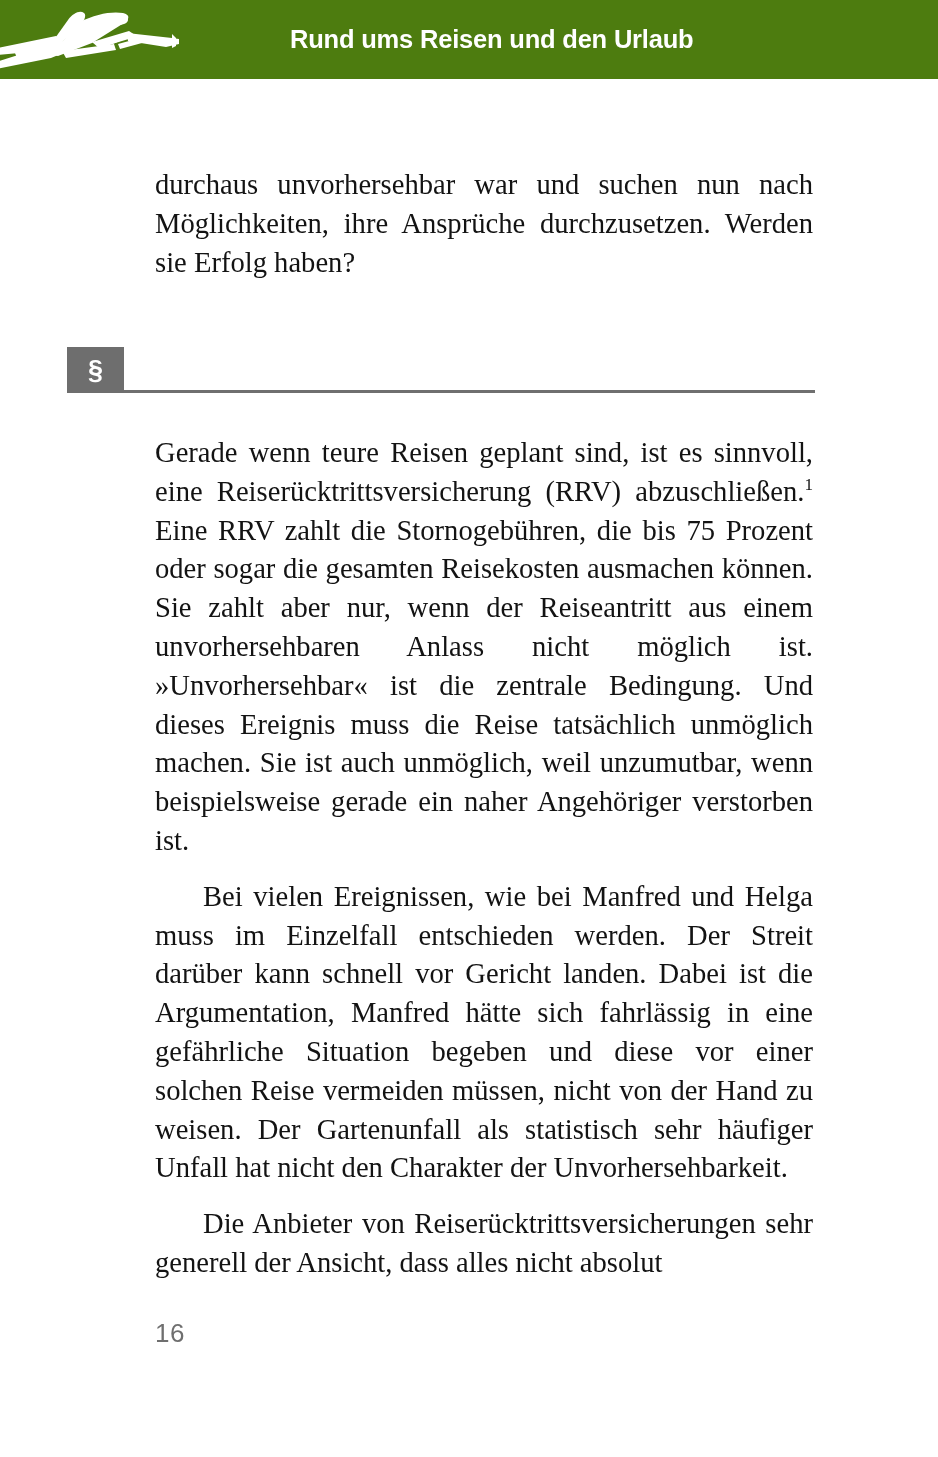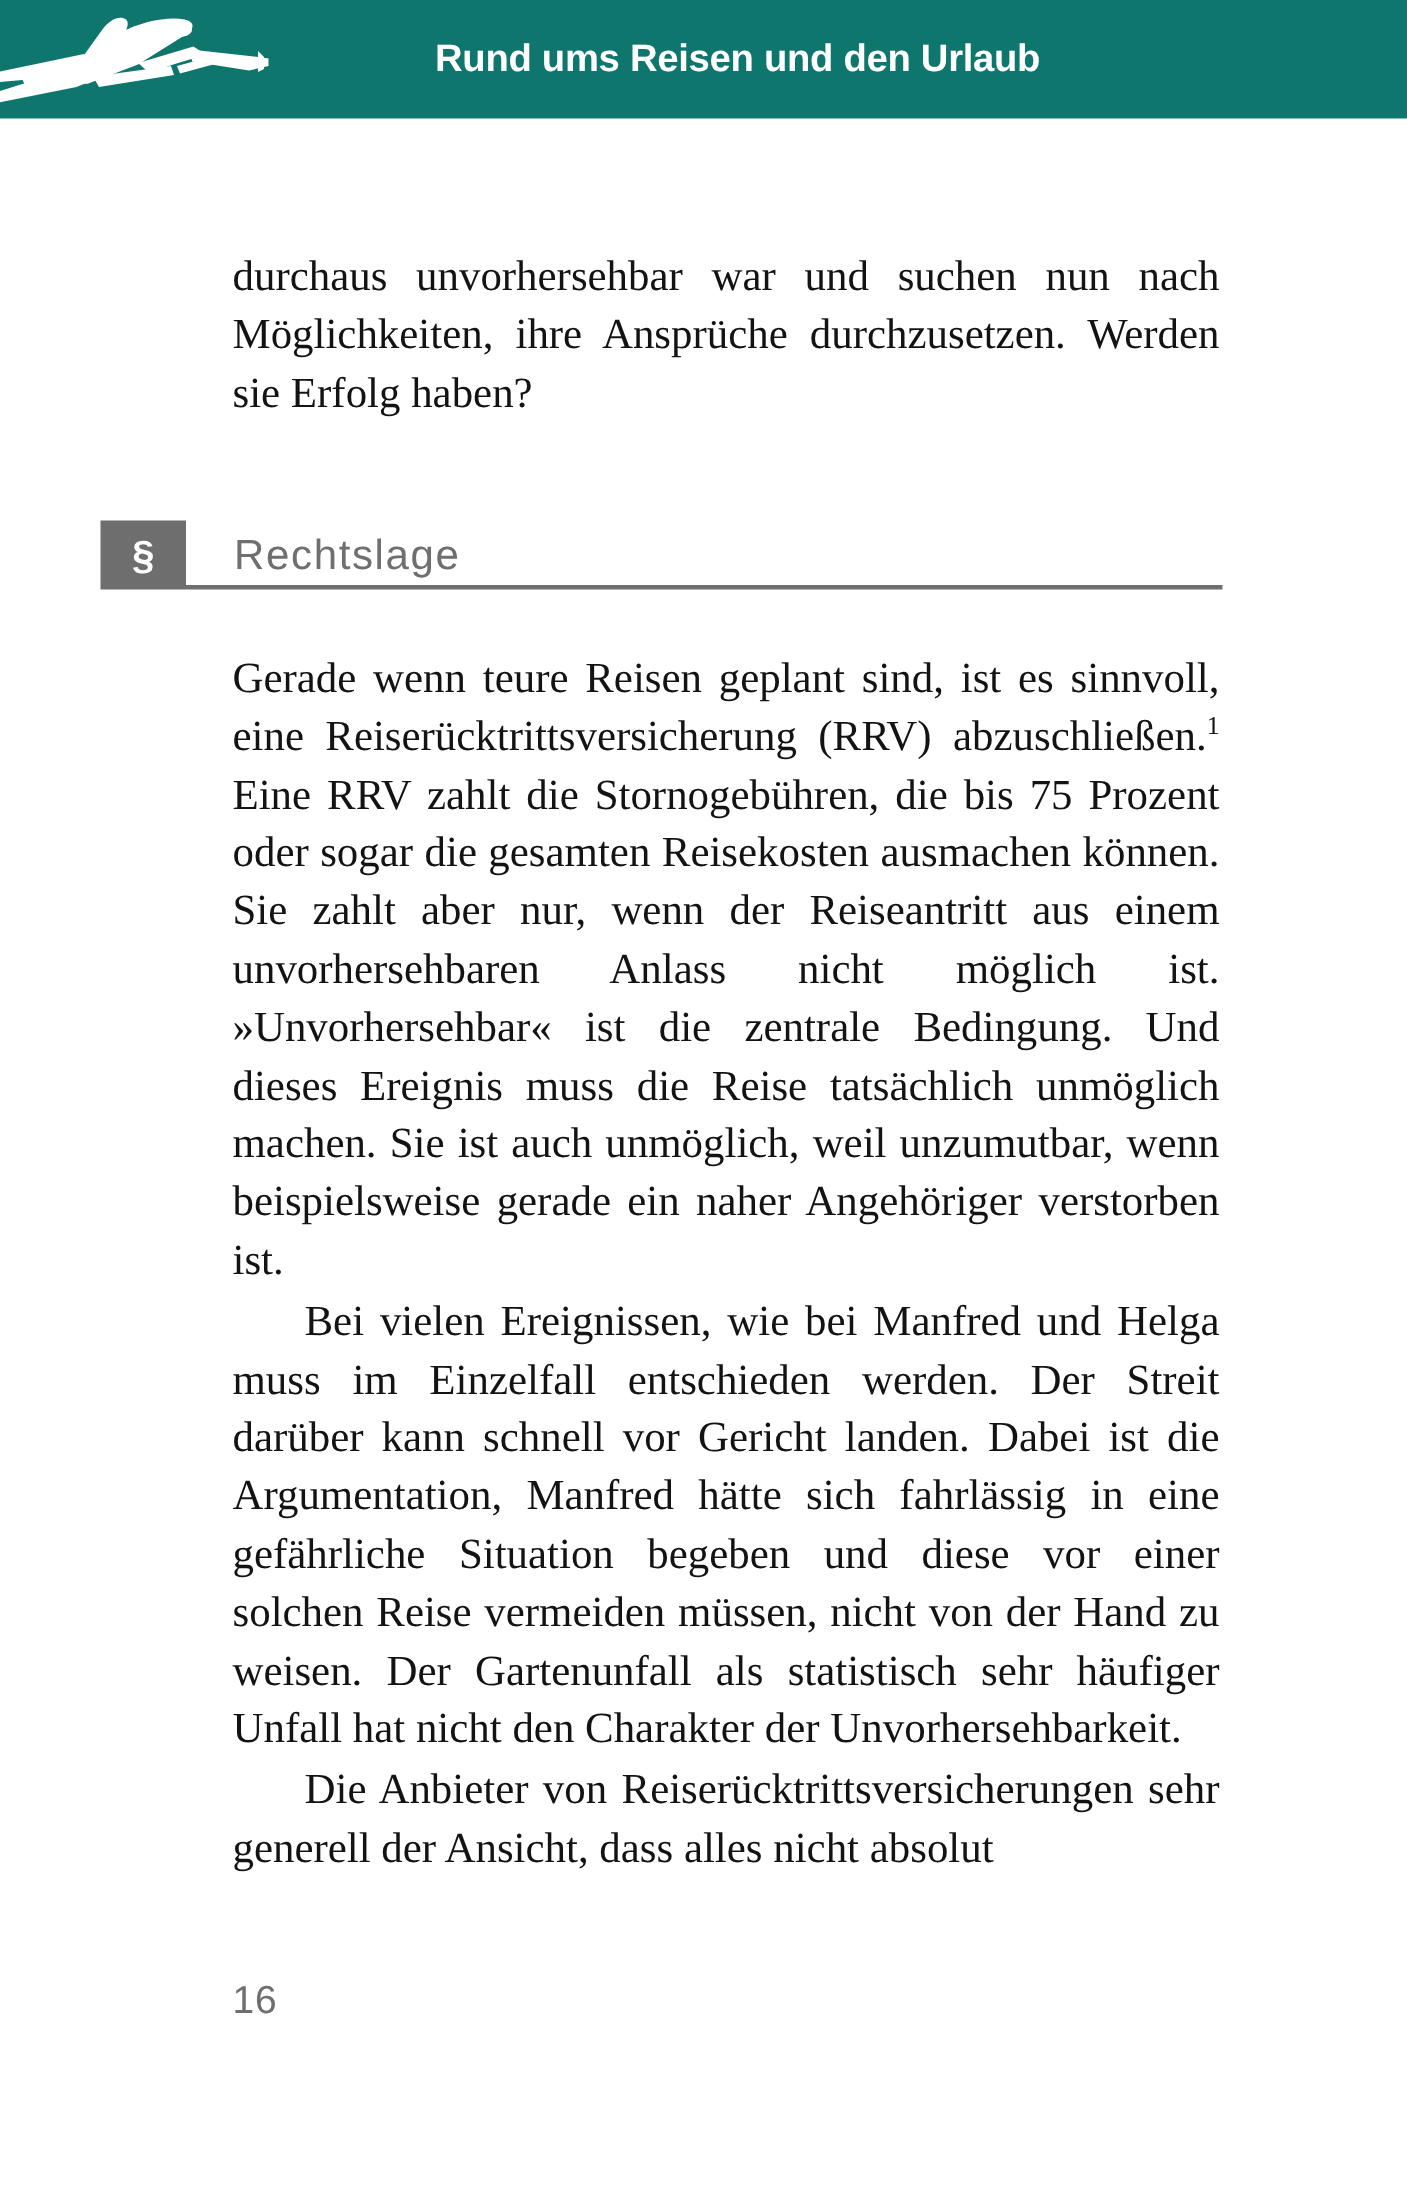--- a/index.html
+++ b/index.html
@@ -17,21 +17,21 @@
     color: #141414;
   }
 
   
   .page-header {
     position: absolute;
     top: 0;
     left: 0;
     width: 938px;
     height: 79px;
-    background: #0f766e;
+    background: #4d7c0f;
     overflow: hidden;
   }
   .plane-icon {
     position: absolute;
     left: -4px;
     top: 4px;
     width: 186px;
     height: 70px;
     display: block;
   }
@@ -59,21 +59,21 @@
     color: #131313;
   }
   .para.lead {
     text-align: justify;
     margin-top: 40px;
   }
   .para.indent {
     text-indent: 48px;
   }
   .para + .para {
-    margin-top: 2px;
+    margin-top: 17px;
   }
   
   .para::after {
     content: "";
     display: inline-block;
     width: 100%;
   }
   .para.no-stretch::after { content: none; }
 
   .fn-ref {
@@ -186,21 +186,20 @@
   </svg>
   <div class="header-title">Rund ums Reisen und den Urlaub</div>
 </div>
 
 <div class="block-opening">
   <p class="para lead no-stretch">durchaus unvorhersehbar war und suchen nun nach Möglichkeiten, ihre Ansprüche durchzusetzen. Werden sie Erfolg haben?</p>
 </div>
 
 <div class="section-heading">
   <div class="section-mark">§</div>
-  <div class="section-title">Rechtslage</div>
   <div class="section-rule"></div>
 </div>
 
 <div class="block-main">
 
   <p class="para no-stretch"><span>Gerade wenn teure Reisen geplant sind, ist es sinnvoll, eine Reiserücktrittsversicherung (RRV) abzuschließen.</span><span class="fn-ref">1</span><span> Eine RRV zahlt die Stornogebühren, die bis 75 Prozent oder sogar die gesamten Reisekosten ausmachen können. Sie zahlt aber nur, wenn der Reiseantritt aus einem unvorhersehbaren Anlass nicht möglich ist. »Unvorhersehbar« ist die zentrale Bedingung. Und dieses Ereignis muss die Reise tatsächlich unmöglich machen. Sie ist auch unmöglich, weil unzumutbar, wenn beispielsweise gerade ein naher Angehöriger verstorben ist.</span></p>
 
   <p class="para indent no-stretch">Bei vielen Ereignissen, wie bei Manfred und Helga muss im Einzelfall entschieden werden. Der Streit darüber kann schnell vor Gericht landen. Dabei ist die Argumentation, Manfred hätte sich fahrlässig in eine gefährliche Situation begeben und diese vor einer solchen Reise vermeiden müssen, nicht von der Hand zu weisen. Der Gartenunfall als statistisch sehr häufiger Unfall hat nicht den Charakter der Unvorhersehbarkeit.</p>
 
   <p class="para indent no-stretch">Die Anbieter von Reiserücktrittsversicherungen sehr generell der Ansicht, dass alles nicht absolut</p>

